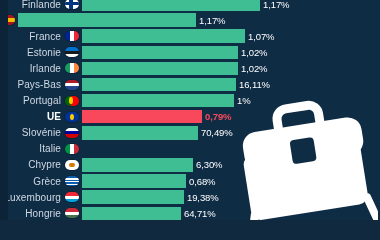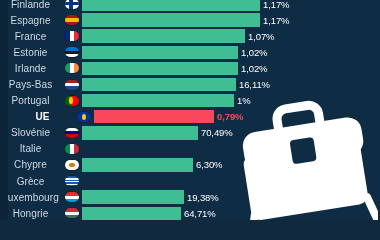--- a/index.html
+++ b/index.html
@@ -45,34 +45,33 @@
     z-index: 2;
   }
   .row {
     position: relative;
     height: 16.1px;
     display: flex;
     align-items: center;
   }
   .row-label {
     width: 64px;
-    text-align: center;
+    text-align: right;
     font-size: 10px;
     color: #cfd9e3;
     letter-spacing: 0.1px;
     white-space: nowrap;
     overflow: hidden;
     padding-right: 3px;
     box-sizing: border-box;
     flex: 0 0 auto;
   }
   .row.highlight .row-label {
     color: #ffffff;
     font-weight: bold;
-    margin-left: 12px;
   }
   .row-flag {
     width: 14px;
     height: 10px;
     flex: 0 0 auto;
     margin-left: 1px;
     margin-right: 3px;
     border-radius: 5px;
     overflow: hidden;
     position: relative;
@@ -149,21 +148,20 @@
         <span style="background:#003580;top:28%;height:30%"></span>
         <span style="background:#003580;left:28%;width:26%;top:0;height:100%"></span>
       </div>
       <div class="bar-track">
         <div class="bar" style="width:178px"></div>
         <div class="bar-value">1,17%</div>
       </div>
     </div>
 
     <div class="row">
-      <div class="row-label">Espagne</div>
       <div class="row-flag flag-h">
         <span style="background:#aa151b;top:0;height:28%"></span>
         <span style="background:#f1bf00;top:28%;height:44%"></span>
         <span style="background:#aa151b;top:72%;height:28%"></span>
       </div>
       <div class="bar-track">
         <div class="bar" style="width:178px"></div>
         <div class="bar-value">1,17%</div>
       </div>
     </div>
@@ -277,20 +275,24 @@
       </div>
     </div>
 
     <div class="row">
       <div class="row-label">Grèce</div>
       <div class="row-flag flag-h" style="background:#0d5eaf">
         <span style="background:#ffffff;top:22%;height:14%"></span>
         <span style="background:#ffffff;top:50%;height:14%"></span>
         <span style="background:#ffffff;top:78%;height:14%"></span>
       </div>
+      <div class="bar-track">
+        <div class="bar" style="width:104px"></div>
+        <div class="bar-value">0,68%</div>
+      </div>
     </div>
 
     <div class="row">
       <div class="row-label">Luxembourg</div>
       <div class="row-flag flag-h">
         <span style="background:#ed2939;top:0;height:33.34%"></span>
         <span style="background:#ffffff;top:33.33%;height:33.34%"></span>
         <span style="background:#00a1de;top:66.66%;height:33.34%"></span>
       </div>
       <div class="bar-track">

